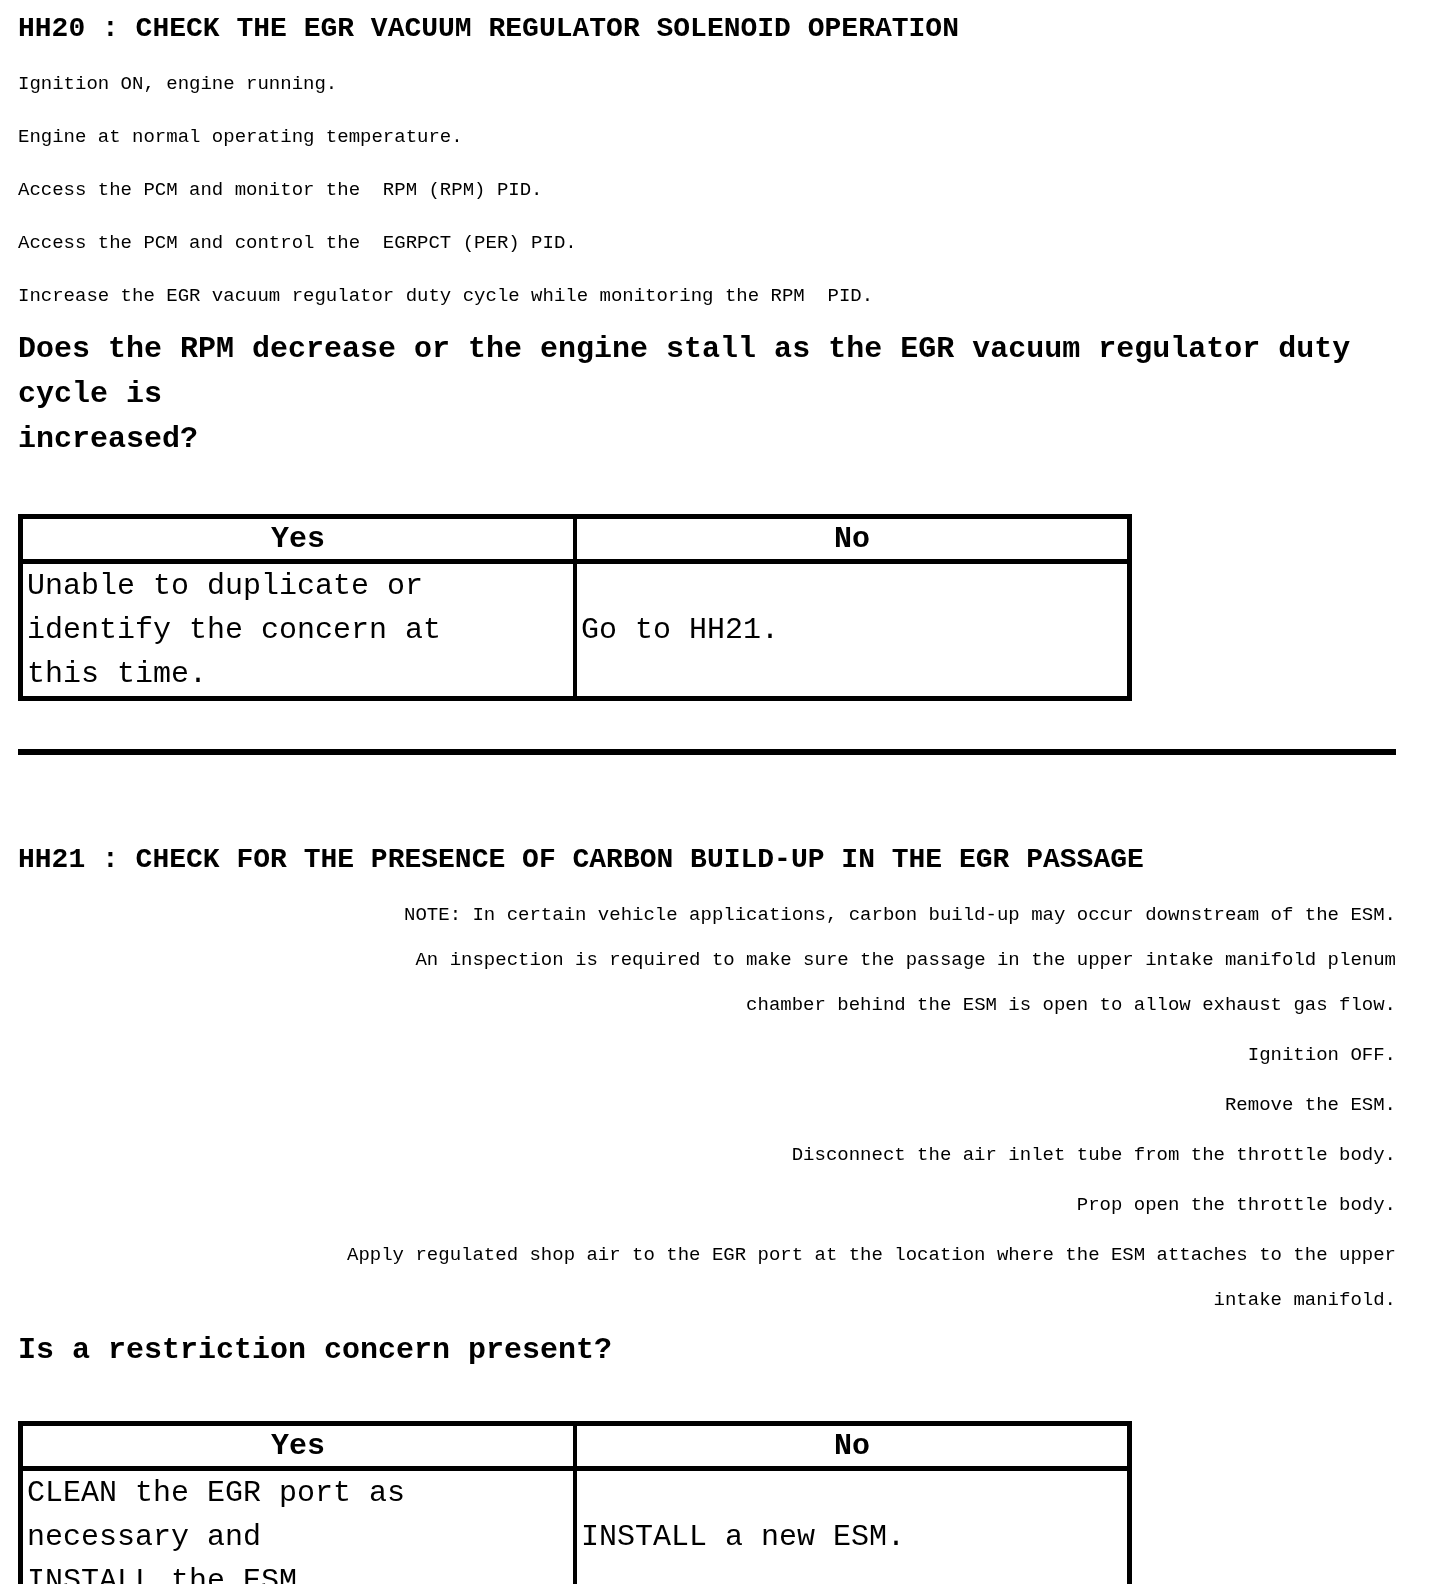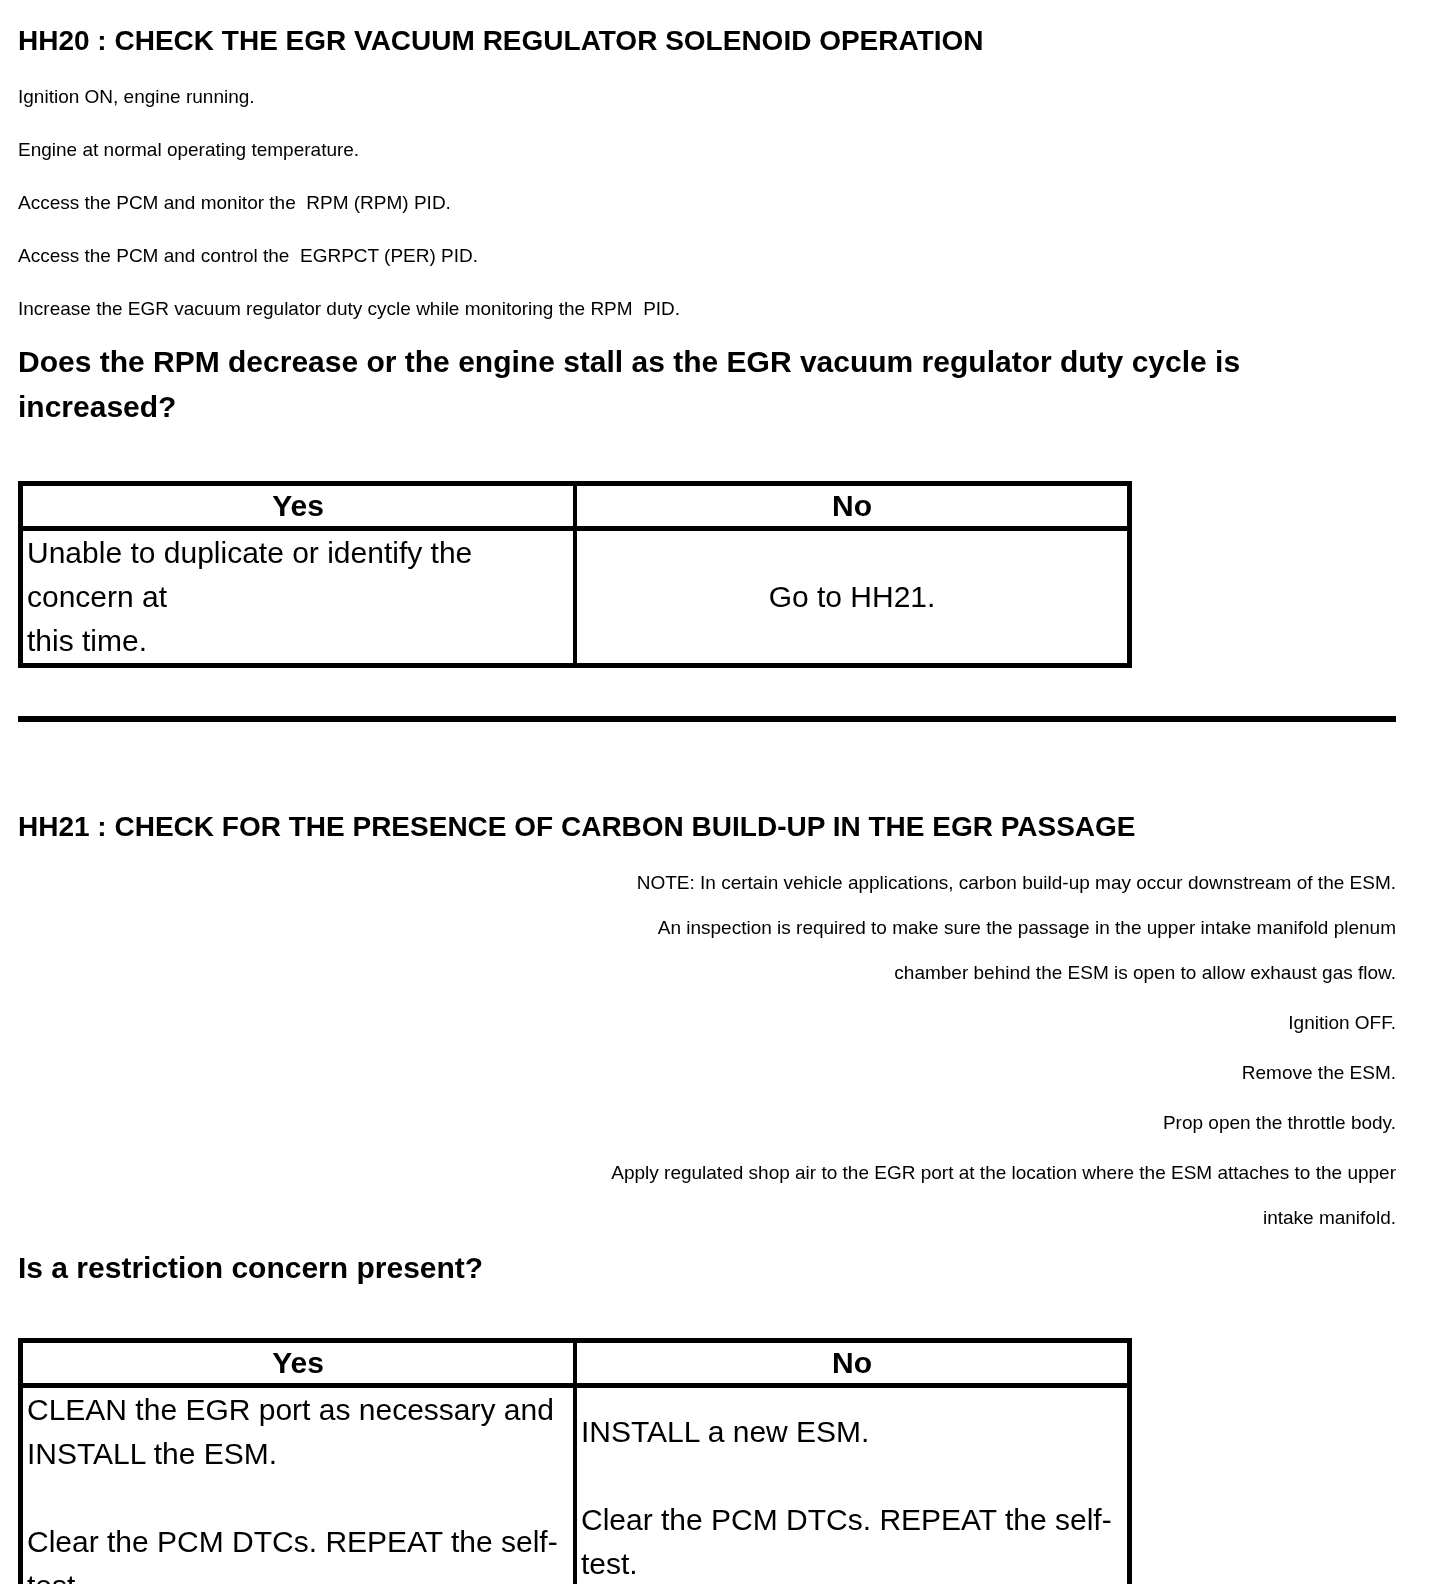--- a/index.html
+++ b/index.html
@@ -6,22 +6,22 @@
     margin: 0;
     padding: 0;
     background: #ffffff;
   }
   .page {
     position: relative;
     width: 1440px;
     height: 1584px;
     background: #ffffff;
     color: #000000;
-    font-family: Liberation Sans, sans-serif;
-    padding: 24px 44px 0 18px;
+    font-family: Liberation Mono, monospace;
+    padding: 12px 44px 0 18px;
     box-sizing: border-box;
     overflow: hidden;
   }
   .section-title {
     font-size: 28px;
     font-weight: bold;
     line-height: 34px;
     margin: 0 0 16px 0;
     white-space: pre-wrap;
   }
@@ -57,21 +57,21 @@
     padding: 2px;
   }
   table.decision-table td {
     border: 4px solid #000000;
     font-size: 30px;
     line-height: 44px;
     vertical-align: middle;
     padding: 0 4px;
     white-space: pre-wrap;
   }
-  td.cell-centered { text-align: center; }
+  td.cell-centered { }
   .t1 td { height: 70px; }
   .t2 td { height: 182px; }
   .rule {
     border: 0;
     height: 6px;
     background: #000000;
     width: 1378px;
     margin: 48px 0 0 0;
   }
   .section-hh21 .section-title { margin-top: 88px; }
@@ -113,20 +113,21 @@
   <hr class="rule rule-1">
 
   <div class="section-hh21">
     <h2 class="section-title">HH21 : CHECK FOR THE PRESENCE OF CARBON BUILD-UP IN THE EGR PASSAGE</h2>
 
     <p class="step">NOTE: In certain vehicle applications, carbon build-up may occur downstream of the ESM.
 An inspection is required to make sure the passage in the upper intake manifold plenum
 chamber behind the ESM is open to allow exhaust gas flow.</p>
     <p class="step">Ignition OFF.</p>
     <p class="step">Remove the ESM.</p>
+    <p class="step">Disconnect the air inlet tube from the throttle body.</p>
     <p class="step">Prop open the throttle body.</p>
     <p class="step">Apply regulated shop air to the EGR port at the location where the ESM attaches to the upper
 intake manifold.</p>
 
     <p class="question">Is a restriction concern present?</p>
 
     <table class="decision-table t2">
       <thead>
         <tr>
           <th>Yes</th>

